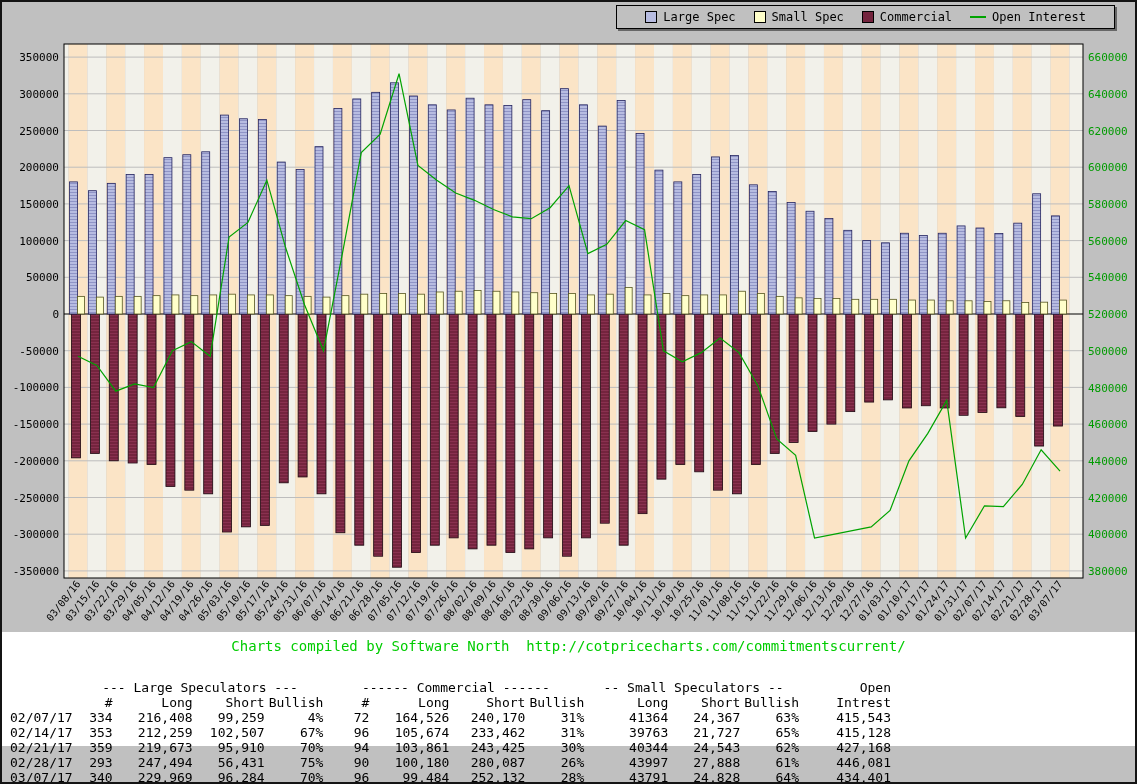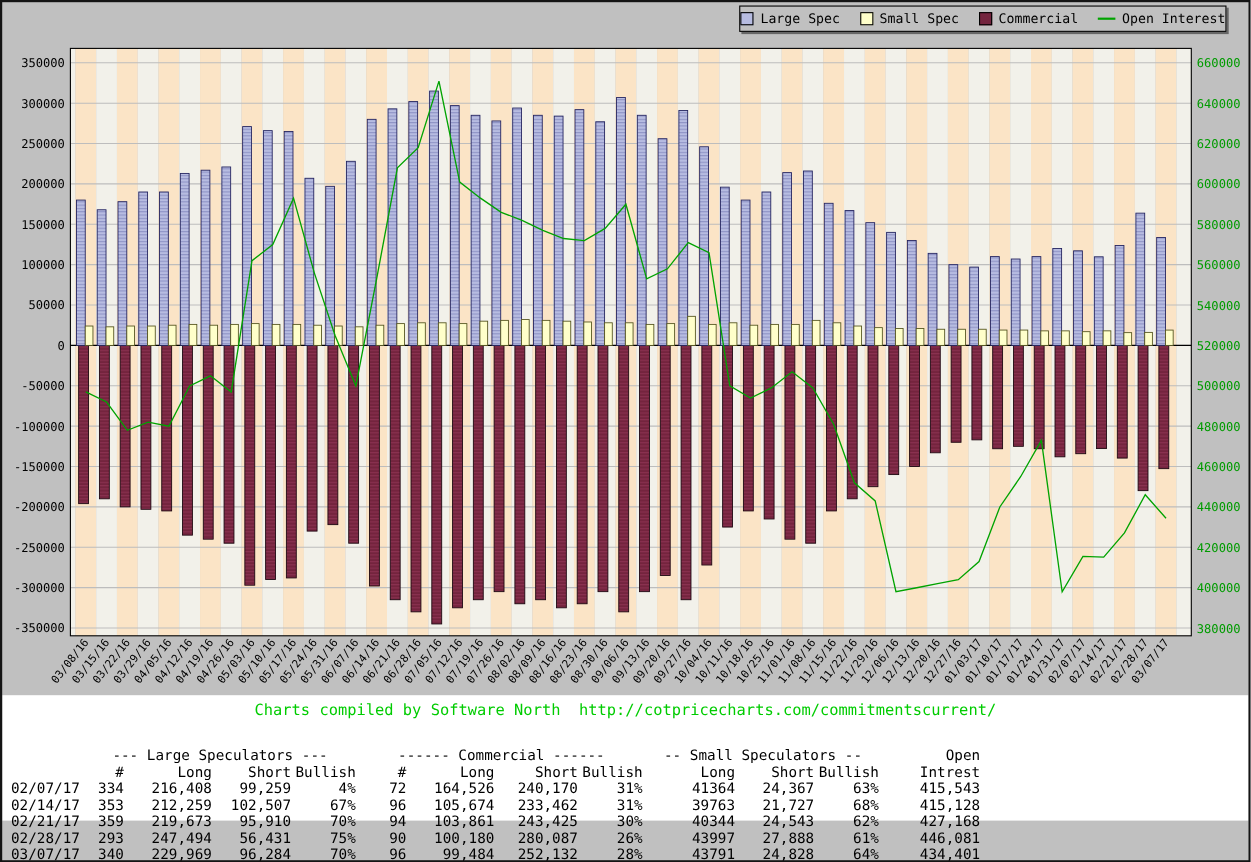--- a/index.html
+++ b/index.html
@@ -1,21 +1,21 @@
 <!DOCTYPE html>
 <html><head>
 <meta charset="utf-8">
 <style>
   html,body{margin:0;padding:0;background:#9a9a9a;}
   .page{position:relative;width:1137px;height:784px;background:#c0c0c0;overflow:hidden;
         font-family:"Liberation Sans",sans-serif;}
   .frame{position:absolute;inset:0;border:2px solid #141414;pointer-events:none;z-index:60;}
   .titles{position:absolute;left:5px;top:3px;font-size:11px;font-weight:bold;line-height:13px;color:#000;z-index:5;}
   .legend{position:absolute;top:5px;right:22px;height:22px;background:#c0c0c0;border:1px solid #000;
-          box-shadow:2px 2px 0 rgba(55,55,55,.65);display:flex;align-items:center;padding:0 0;gap:18px;
+          box-shadow:2px 2px 0 rgba(55,55,55,.65);display:flex;align-items:center;padding:0 28px;gap:18px;
           font-family:"DejaVu Sans Mono",monospace;font-size:12px;color:#000;z-index:5;}
   .legend-item{display:flex;align-items:center;gap:6px;}
   .legend-swatch{width:10px;height:10px;border:1px solid #000;display:inline-block;}
   .legend-line{width:16px;height:2px;display:inline-block;}
   #chart-svg{position:absolute;left:0;top:0;}
   .bottom-panel{position:absolute;left:2px;right:2px;top:632px;height:114px;background:#ffffff;z-index:10;}
   .credit{position:absolute;top:6px;width:100%;text-align:center;color:#00cc00;
           font-family:"DejaVu Sans Mono",monospace;font-size:14px;white-space:pre;}
   .cot-table{position:absolute;left:6px;top:48px;border-collapse:collapse;table-layout:fixed;
              font-family:"DejaVu Sans Mono",monospace;font-size:13px;line-height:15px;color:#000;}
@@ -453,21 +453,21 @@
             <td class="num">353</td>
             <td class="num">212,259</td>
             <td class="num">102,507</td>
             <td class="num">67%</td>
             <td class="num">96</td>
             <td class="num">105,674</td>
             <td class="num">233,462</td>
             <td class="num">31%</td>
             <td class="num">39763</td>
             <td class="num">21,727</td>
-            <td class="num">68%</td>
+            <td class="num">65%</td>
             <td class="num">415,128</td>
           </tr>
           <tr>
             <td class="date">02/21/17</td>
             <td class="num">359</td>
             <td class="num">219,673</td>
             <td class="num">95,910</td>
             <td class="num">70%</td>
             <td class="num">94</td>
             <td class="num">103,861</td>

